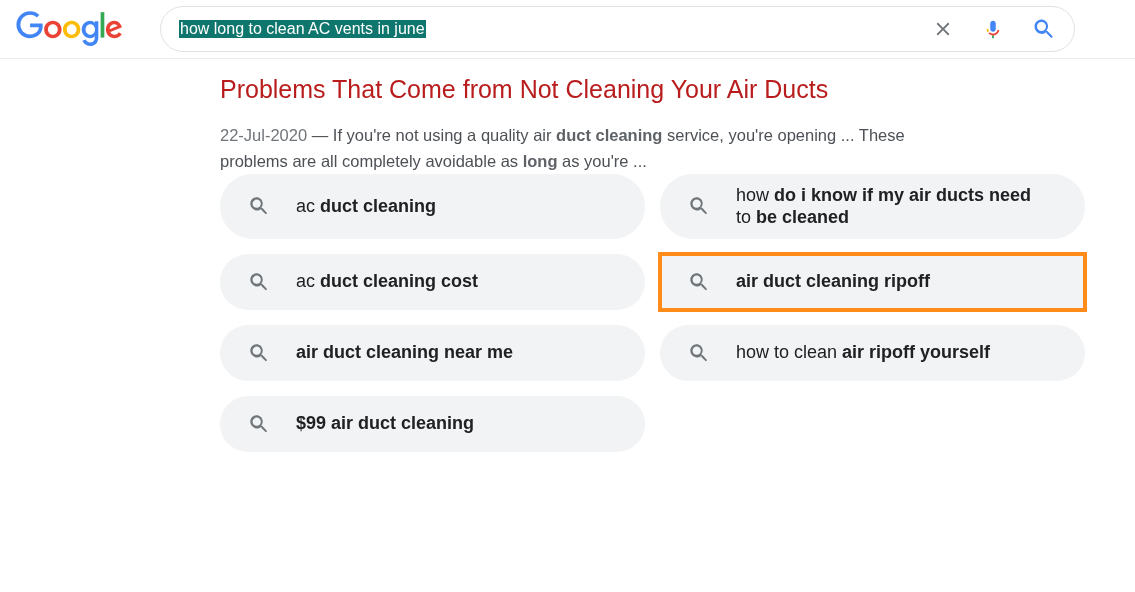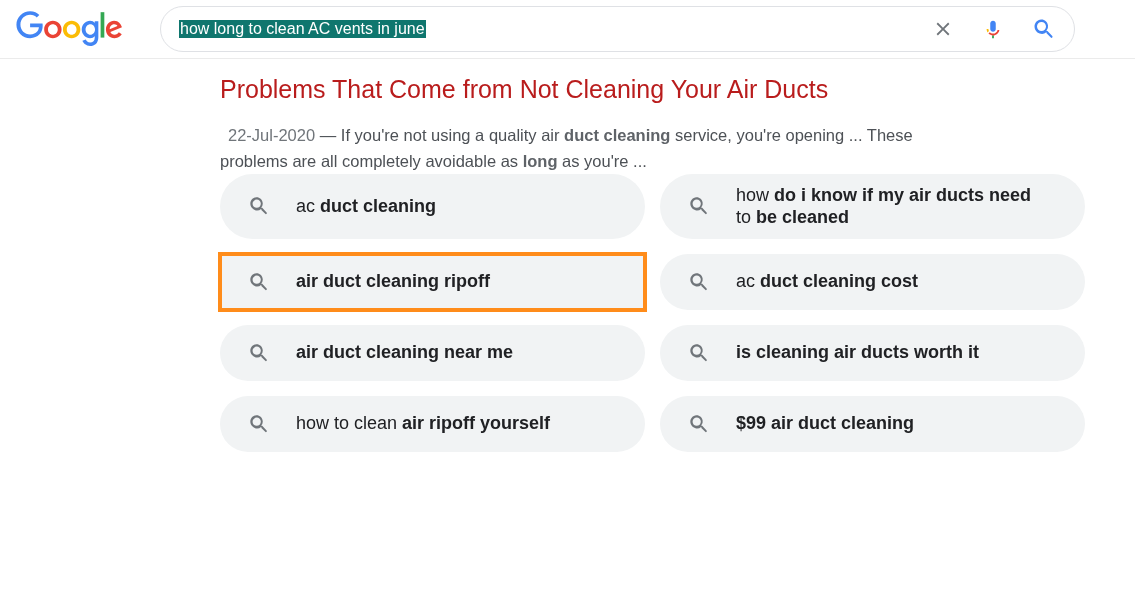--- a/index.html
+++ b/index.html
@@ -60,21 +60,21 @@
       line-height: 1.3;
       font-weight: 400;
       margin-bottom: 16px;
     }
     .result-snippet {
       color: #4d5156;
       font-size: 16.5px;
       line-height: 1.58;
       max-width: 700px;
     }
-    .result-date { color: #70757a; margin-left: 8px; }
+    .result-date { color: #70757a; }
     .bold { font-weight: 700; color: #5f6368; }
 
     .related-header {
       display: flex;
       align-items: center;
       margin-top: 60px;
       margin-bottom: 26px;
     }
     .related-title {
       font-size: 26px;
@@ -179,51 +179,43 @@
         <span class="chip-label">ac <span class="b">duct cleaning</span></span>
       </div>
       <div class="chip">
         <span class="chip-icon icon">
           <svg viewBox="0 0 24 24">
             <path d="M15.5 14h-.79l-.28-.27a6.471 6.471 0 001.57-5.34C15.47 5.01 12.54 2.31 9.1 2.55 5.26 2.82 2.27 6.09 2.55 9.93c.24 3.44 2.94 6.37 6.38 6.9a6.47 6.47 0 005.34-1.57l.27.28v.79l4.25 4.25c.41.41 1.08.41 1.49 0 .41-.41.41-1.08 0-1.49L15.5 14zm-6 0C7.01 14 5 11.99 5 9.5S7.01 5 9.5 5 14 7.01 14 9.5 11.99 14 9.5 14z"></path>
           </svg>
         </span>
         <span class="chip-label">how <span class="b">do i know if my air ducts need</span> to <span class="b">be cleaned</span></span>
       </div>
+      <div class="chip">
+        <span class="chip-icon icon">
+          <svg viewBox="0 0 24 24">
+            <path d="M15.5 14h-.79l-.28-.27a6.471 6.471 0 001.57-5.34C15.47 5.01 12.54 2.31 9.1 2.55 5.26 2.82 2.27 6.09 2.55 9.93c.24 3.44 2.94 6.37 6.38 6.9a6.47 6.47 0 005.34-1.57l.27.28v.79l4.25 4.25c.41.41 1.08.41 1.49 0 .41-.41.41-1.08 0-1.49L15.5 14zm-6 0C7.01 14 5 11.99 5 9.5S7.01 5 9.5 5 14 7.01 14 9.5 11.99 14 9.5 14z"></path>
+          </svg>
+        </span>
+        <span class="chip-label">ac <span class="b">duct cleaning cost</span></span>
+      </div>
       <div class="chip highlighted">
         <span class="chip-icon icon">
           <svg viewBox="0 0 24 24">
             <path d="M15.5 14h-.79l-.28-.27a6.471 6.471 0 001.57-5.34C15.47 5.01 12.54 2.31 9.1 2.55 5.26 2.82 2.27 6.09 2.55 9.93c.24 3.44 2.94 6.37 6.38 6.9a6.47 6.47 0 005.34-1.57l.27.28v.79l4.25 4.25c.41.41 1.08.41 1.49 0 .41-.41.41-1.08 0-1.49L15.5 14zm-6 0C7.01 14 5 11.99 5 9.5S7.01 5 9.5 5 14 7.01 14 9.5 11.99 14 9.5 14z"></path>
           </svg>
         </span>
         <span class="chip-label"><span class="b">air duct cleaning ripoff</span></span>
       </div>
       <div class="chip">
         <span class="chip-icon icon">
           <svg viewBox="0 0 24 24">
             <path d="M15.5 14h-.79l-.28-.27a6.471 6.471 0 001.57-5.34C15.47 5.01 12.54 2.31 9.1 2.55 5.26 2.82 2.27 6.09 2.55 9.93c.24 3.44 2.94 6.37 6.38 6.9a6.47 6.47 0 005.34-1.57l.27.28v.79l4.25 4.25c.41.41 1.08.41 1.49 0 .41-.41.41-1.08 0-1.49L15.5 14zm-6 0C7.01 14 5 11.99 5 9.5S7.01 5 9.5 5 14 7.01 14 9.5 11.99 14 9.5 14z"></path>
           </svg>
         </span>
-        <span class="chip-label">ac <span class="b">duct cleaning cost</span></span>
-      </div>
-      <div class="chip">
-        <span class="chip-icon icon">
-          <svg viewBox="0 0 24 24">
-            <path d="M15.5 14h-.79l-.28-.27a6.471 6.471 0 001.57-5.34C15.47 5.01 12.54 2.31 9.1 2.55 5.26 2.82 2.27 6.09 2.55 9.93c.24 3.44 2.94 6.37 6.38 6.9a6.47 6.47 0 005.34-1.57l.27.28v.79l4.25 4.25c.41.41 1.08.41 1.49 0 .41-.41.41-1.08 0-1.49L15.5 14zm-6 0C7.01 14 5 11.99 5 9.5S7.01 5 9.5 5 14 7.01 14 9.5 11.99 14 9.5 14z"></path>
-          </svg>
-        </span>
         <span class="chip-label"><span class="b">air duct cleaning near me</span></span>
-      </div>
-      <div class="chip">
-        <span class="chip-icon icon">
-          <svg viewBox="0 0 24 24">
-            <path d="M15.5 14h-.79l-.28-.27a6.471 6.471 0 001.57-5.34C15.47 5.01 12.54 2.31 9.1 2.55 5.26 2.82 2.27 6.09 2.55 9.93c.24 3.44 2.94 6.37 6.38 6.9a6.47 6.47 0 005.34-1.57l.27.28v.79l4.25 4.25c.41.41 1.08.41 1.49 0 .41-.41.41-1.08 0-1.49L15.5 14zm-6 0C7.01 14 5 11.99 5 9.5S7.01 5 9.5 5 14 7.01 14 9.5 11.99 14 9.5 14z"></path>
-          </svg>
-        </span>
-        <span class="chip-label"><span class="b">is cleaning air ducts worth it</span></span>
       </div>
       <div class="chip">
         <span class="chip-icon icon">
           <svg viewBox="0 0 24 24">
             <path d="M15.5 14h-.79l-.28-.27a6.471 6.471 0 001.57-5.34C15.47 5.01 12.54 2.31 9.1 2.55 5.26 2.82 2.27 6.09 2.55 9.93c.24 3.44 2.94 6.37 6.38 6.9a6.47 6.47 0 005.34-1.57l.27.28v.79l4.25 4.25c.41.41 1.08.41 1.49 0 .41-.41.41-1.08 0-1.49L15.5 14zm-6 0C7.01 14 5 11.99 5 9.5S7.01 5 9.5 5 14 7.01 14 9.5 11.99 14 9.5 14z"></path>
           </svg>
         </span>
         <span class="chip-label">how to clean <span class="b">air ripoff yourself</span></span>
       </div>
       <div class="chip">

